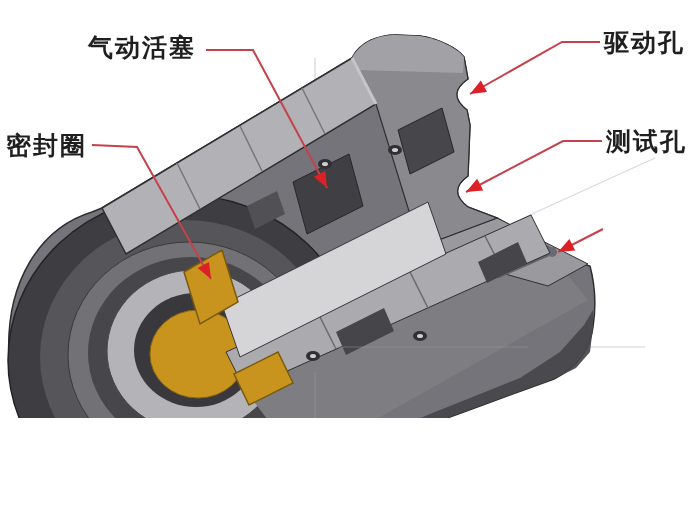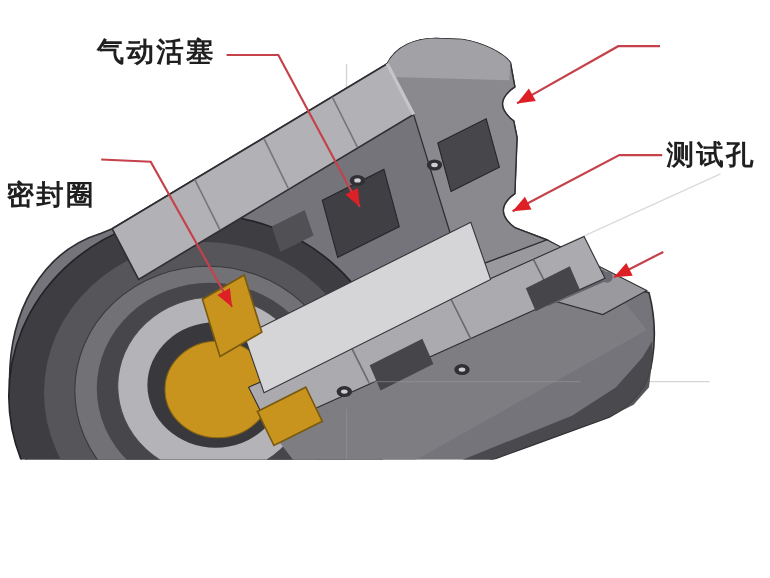--- a/index.html
+++ b/index.html
@@ -103,15 +103,16 @@
 
       <polygon points="327,188 313.9,176.8 325.4,170.8" fill="#dd2026" stroke="none"></polygon>
       <polygon points="211,279 197.6,268.1 209,261.9" fill="#dd2026" stroke="none"></polygon>
       <polygon points="470,94 480.8,80.5 487.1,91.9" fill="#dd2026" stroke="none"></polygon>
       <polygon points="466,192 477.2,178.8 483.2,190.4" fill="#dd2026" stroke="none"></polygon>
       <polygon points="558,252 569.4,239 575.2,250.6" fill="#dd2026" stroke="none"></polygon>
     </g>
   </svg>
 
   <div class="callout" style="left:88px;top:33px;">气动活塞</div>
-  <div class="callout" style="left:6px;top:131px;margin-top:32px;">密封圈</div>
+  <div class="callout" style="left:6px;top:131px;">密封圈</div>
+  <div class="callout" style="left:604px;top:28px;">驱动孔</div>
   <div class="callout" style="left:606px;top:127px;">测试孔</div>
 </div>
 
 </body></html>

